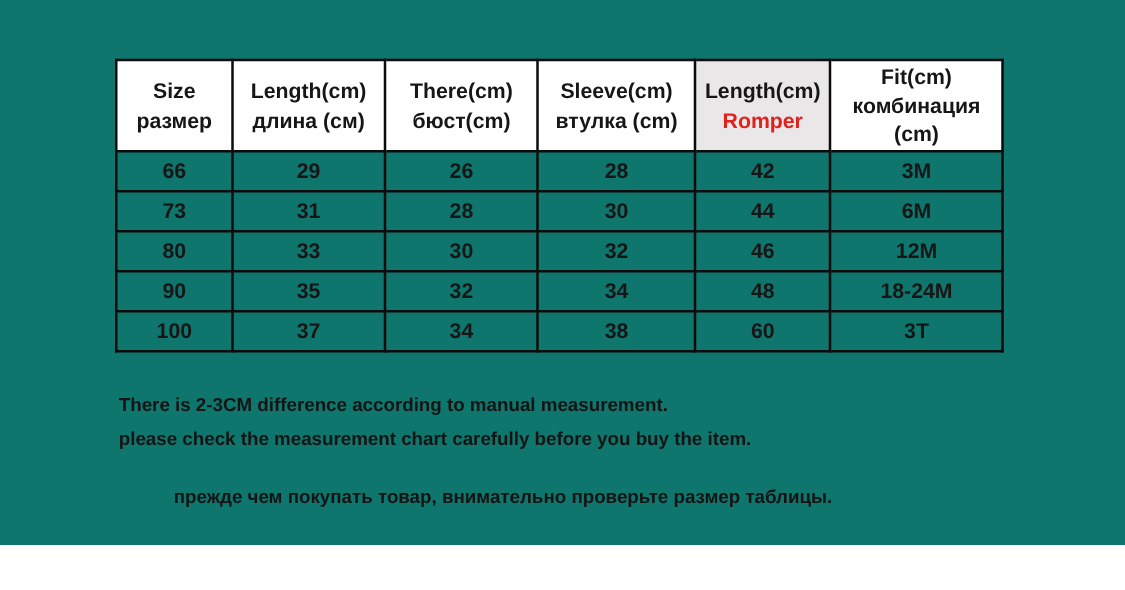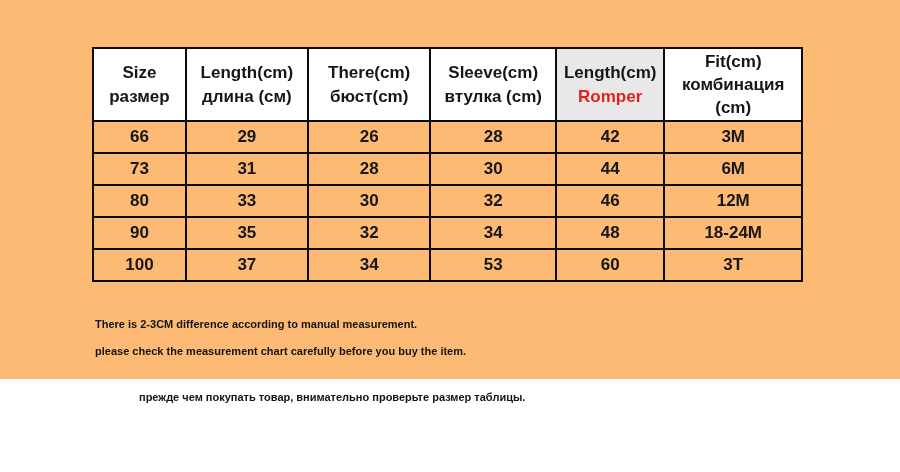--- a/index.html
+++ b/index.html
@@ -9,22 +9,22 @@
   }
   body {
     width: 900px;
     height: 472px;
     font-family: "Liberation Sans", "DejaVu Sans", sans-serif;
     overflow: hidden;
   }
   .page {
     position: relative;
     width: 900px;
-    height: 379px;
-    background: #fdba74;
+    height: 436px;
+    background: #0f766e;
   }
   table.size-chart {
     position: absolute;
     left: 92px;
     top: 47px;
     width: 711px;
     border-collapse: collapse;
     table-layout: fixed;
   }
   .size-chart th,
@@ -60,21 +60,21 @@
     height: 32px;
   }
   .size-chart td {
     font-size: 17px;
   }
   .notes {
     position: absolute;
     left: 95px;
     top: 311px;
     width: 740px;
-    font-size: 11px;
+    font-size: 15px;
     font-weight: 700;
     color: #141414;
     line-height: 27px;
   }
   .notes p {
     margin: 0;
     padding: 0;
   }
   .notes p.note-gap {
     margin-top: 19px;
@@ -154,21 +154,21 @@
           <td>35</td>
           <td>32</td>
           <td>34</td>
           <td>48</td>
           <td>18-24M</td>
         </tr>
         <tr>
           <td>100</td>
           <td>37</td>
           <td>34</td>
-          <td>53</td>
+          <td>38</td>
           <td>60</td>
           <td>3T</td>
         </tr>
       </tbody>
   </table>
 
   <div class="notes">
     <p>There is 2-3CM difference according to manual measurement.</p>
     <p>please check the measurement chart carefully before you buy the item.</p>
     <p class="note-gap">прежде чем покупать товар, внимательно проверьте размер таблицы.</p>

